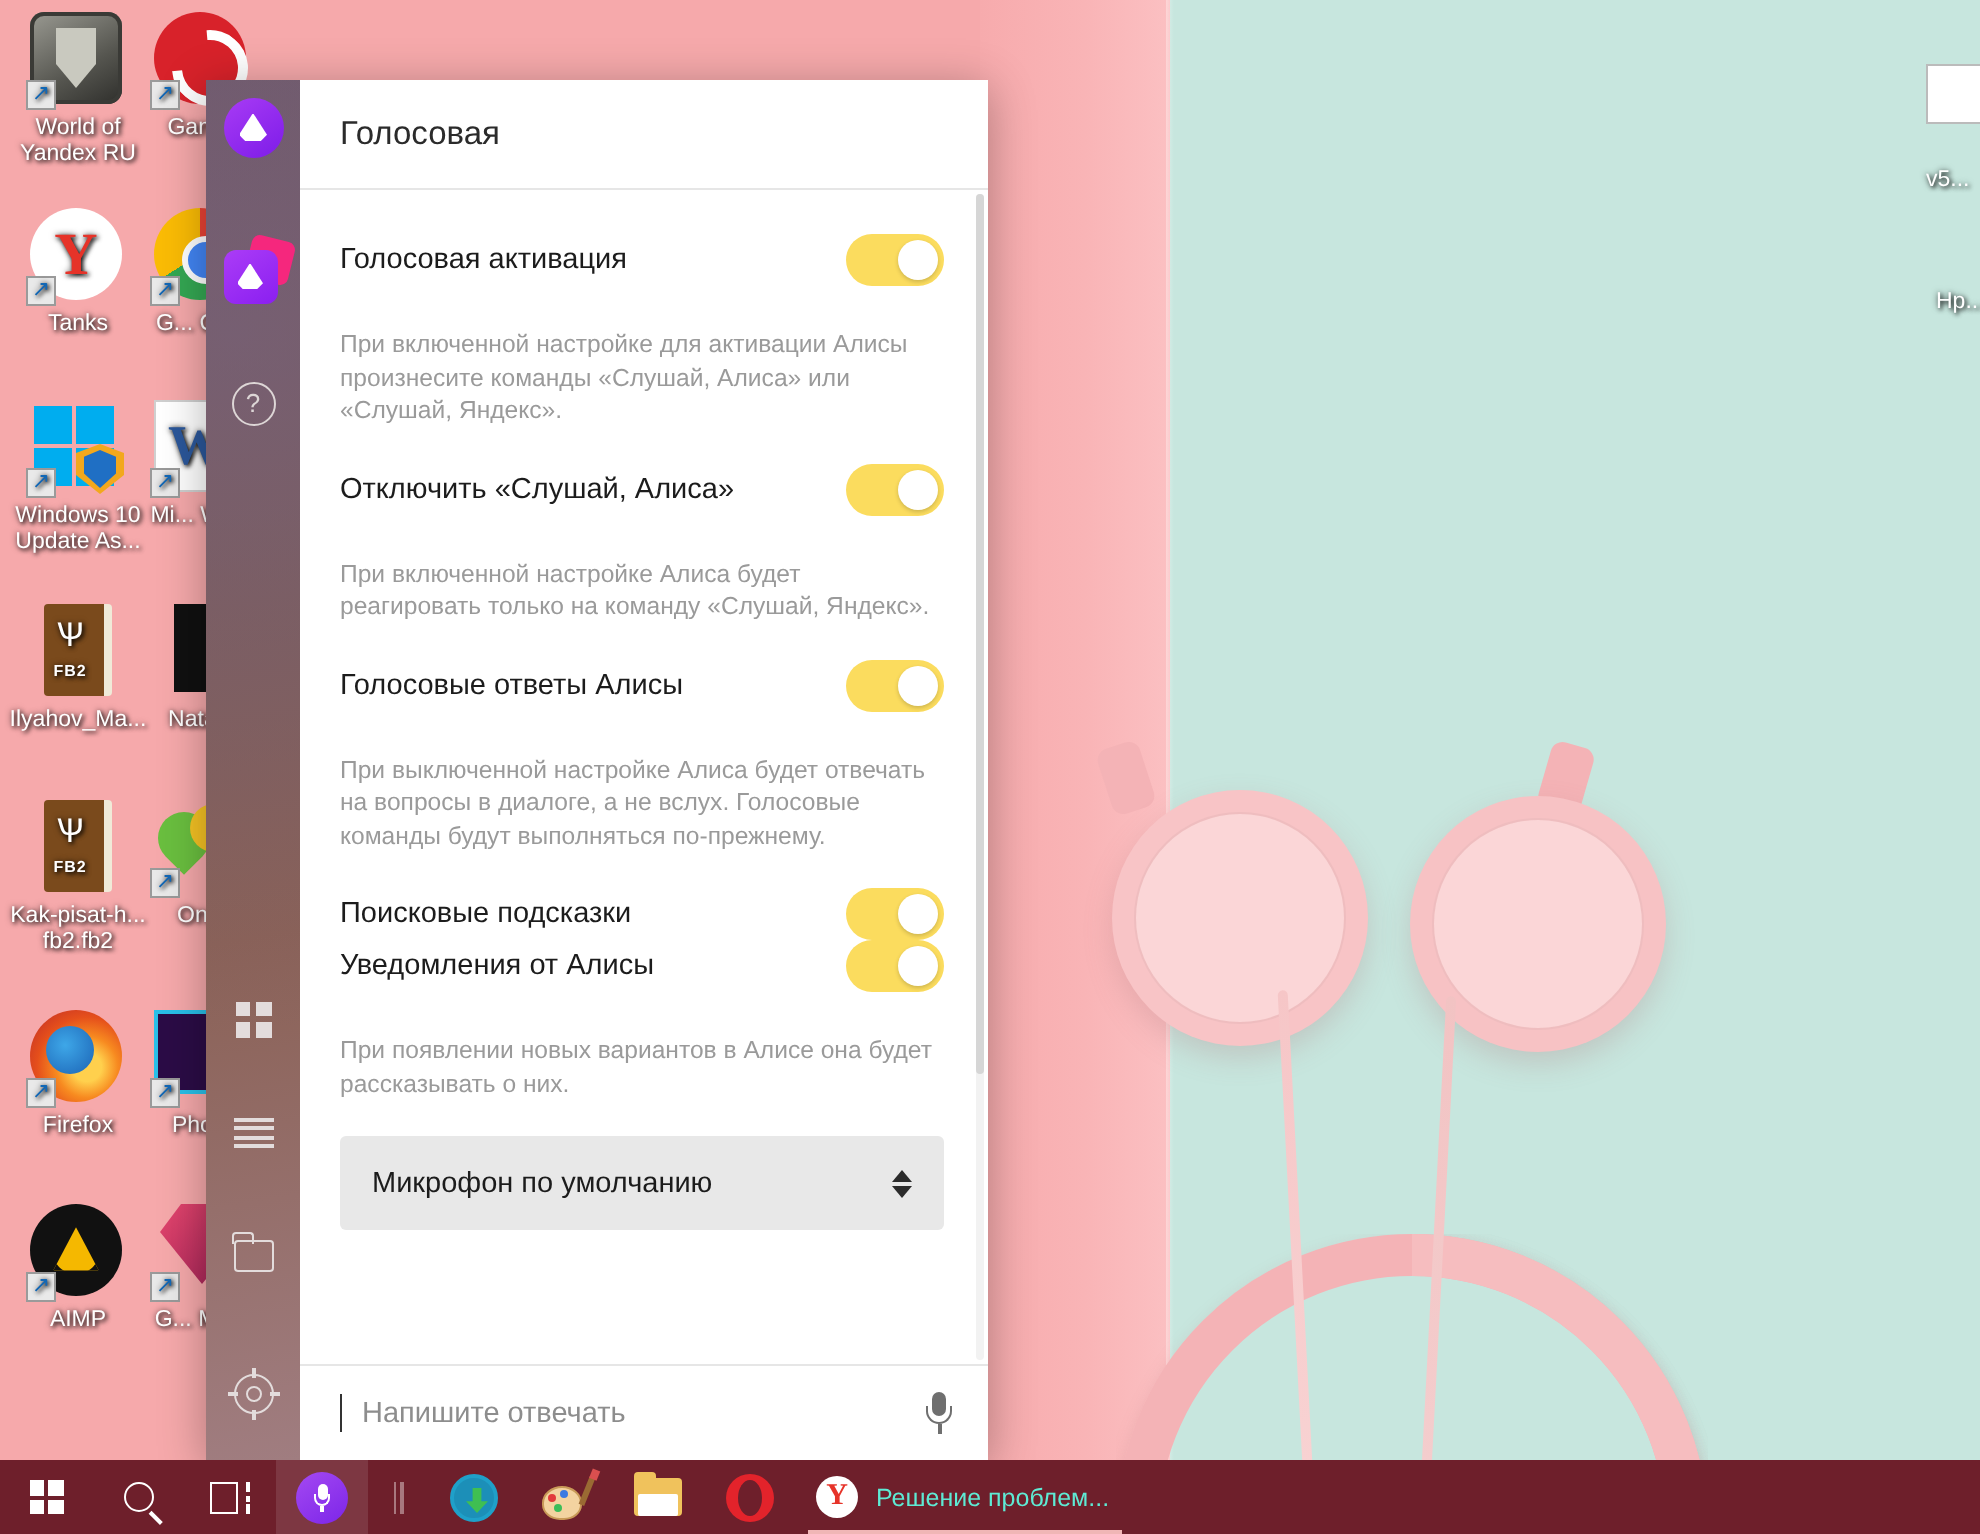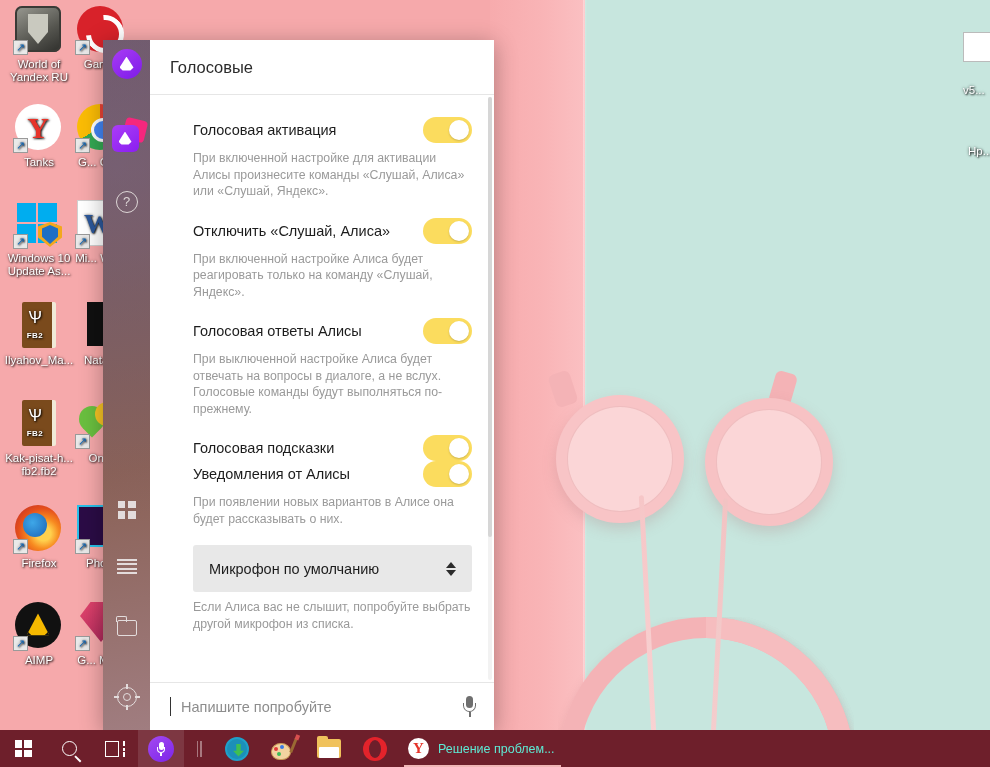--- a/index.html
+++ b/index.html
@@ -154,25 +154,25 @@
     border:1.8px solid #e3dcdc;border-radius:50%;}
   .ic-gear i{position:absolute;left:8px;top:-4px;width:2.6px;height:5px;background:#e3dcdc;}
   .ic-gear i:nth-child(2){top:auto;bottom:-4px;}
   .ic-gear i:nth-child(3){left:-4px;top:8px;width:5px;height:2.6px;}
   .ic-gear i:nth-child(4){left:auto;right:-4px;top:8px;width:5px;height:2.6px;}
 
   #alice-body{flex:1;background:#fff;display:flex;flex-direction:column;min-width:0;}
   #alice-head{height:55px;flex:0 0 55px;display:flex;align-items:center;
     padding:0 0 0 20px;border-bottom:1px solid #e6e6e6;}
   #alice-head .t{font-size:16.5px;color:#2b2b2b;}
-  #alice-scroll{flex:1;overflow:hidden;position:relative;padding-left:23px;}
+  #alice-scroll{flex:1;overflow:hidden;position:relative;}
   #alice-content{padding:22px 22px 18px 20px;}
   .set-row{display:flex;align-items:flex-start;justify-content:space-between;gap:12px;}
   .set-title{font-size:14.5px;color:#1c1c1c;line-height:20px;padding-top:3px;}
-  .set-desc{font-size:12.3px;color:#9a9a9a;line-height:16.5px;margin:7px 0 18px 0;
+  .set-desc{font-size:12.3px;color:#9a9a9a;line-height:16.5px;margin:21px 0 18px 0;
     max-width:310px;}
   .toggle{flex:0 0 auto;width:49px;height:26px;border-radius:13px;background:#fbdc5e;
     position:relative;cursor:pointer;}
   .toggle::after{content:"";position:absolute;right:3px;top:3px;width:20px;height:20px;
     border-radius:50%;background:#fff;box-shadow:0 1px 2px rgba(0,0,0,.18);}
   .sec-title{font-size:17px;color:#1c1c1c;margin:22px 0 12px 0;}
   .mic-select{width:100%;height:47px;background:#e8e8e8;border:none;border-radius:3px;
     display:flex;align-items:center;padding:0 16px;cursor:pointer;position:relative;}
   .mic-select .val{font-size:14.5px;color:#1c1c1c;}
   .sel-arrows{position:absolute;right:16px;top:50%;transform:translateY(-50%);
@@ -451,73 +451,72 @@
               <i></i>
               <i></i>
           </div>
         </div>
       </div>
     </div>
 
     <div id="alice-body">
 
       <div id="alice-head">
-        <span class="t">Голосовые</span>
+        <span class="t">Голосовая</span>
       </div>
 
       <div id="alice-scroll">
         <div id="alice-content">
 
           <div class="set-row">
             <span class="set-title">Голосовая активация</span>
             <span class="toggle"></span>
           </div>
           <div class="set-desc">При включенной настройке для активации Алисы произнесите команды «Слушай, Алиса» или «Слушай, Яндекс».</div>
 
           <div class="set-row">
             <span class="set-title">Отключить «Слушай, Алиса»</span>
             <span class="toggle"></span>
           </div>
           <div class="set-desc">При включенной настройке Алиса будет реагировать только на команду «Слушай, Яндекс».</div>
 
           <div class="set-row">
-            <span class="set-title">Голосовая ответы Алисы</span>
+            <span class="set-title">Голосовые ответы Алисы</span>
             <span class="toggle"></span>
           </div>
           <div class="set-desc">При выключенной настройке Алиса будет отвечать на вопросы в диалоге, а не вслух. Голосовые команды будут выполняться по-прежнему.</div>
 
           <div class="set-row">
-            <span class="set-title">Голосовая подсказки</span>
+            <span class="set-title">Поисковые подсказки</span>
             <span class="toggle"></span>
           </div>
 
           <div class="set-row">
             <span class="set-title">Уведомления от Алисы</span>
             <span class="toggle"></span>
           </div>
           <div class="set-desc">При появлении новых вариантов в Алисе она будет рассказывать о них.</div>
 
           <div class="mic-select">
             <span class="val">Микрофон по умолчанию</span>
             <span class="sel-arrows">
                 <i></i>
                 <i></i>
               </span>
           </div>
-          <div class="mic-desc">Если Алиса вас не слышит, попробуйте выбрать другой микрофон из списка.</div>
         </div>
 
         <div class="vscroll">
             <span></span>
           </div>
       </div>
 
       <div id="alice-input">
         <span class="caret"></span>
-        <span class="ph">Напишите попробуйте</span>
+        <span class="ph">Напишите отвечать</span>
         <span class="mic-ic">
           <span class="cap"></span>
             <span class="arc"></span>
             <span class="stem"></span>
         </span>
       </div>
 
     </div>
   </div>
 

